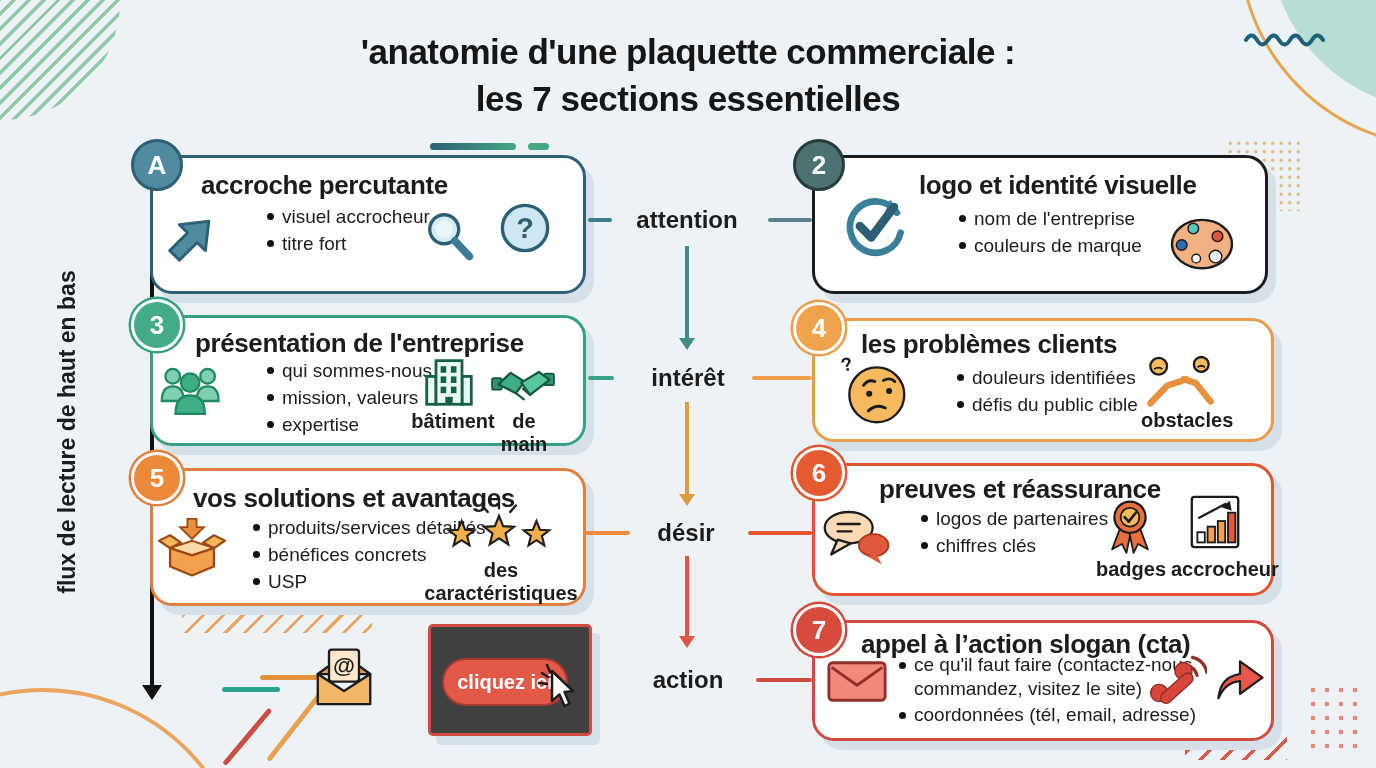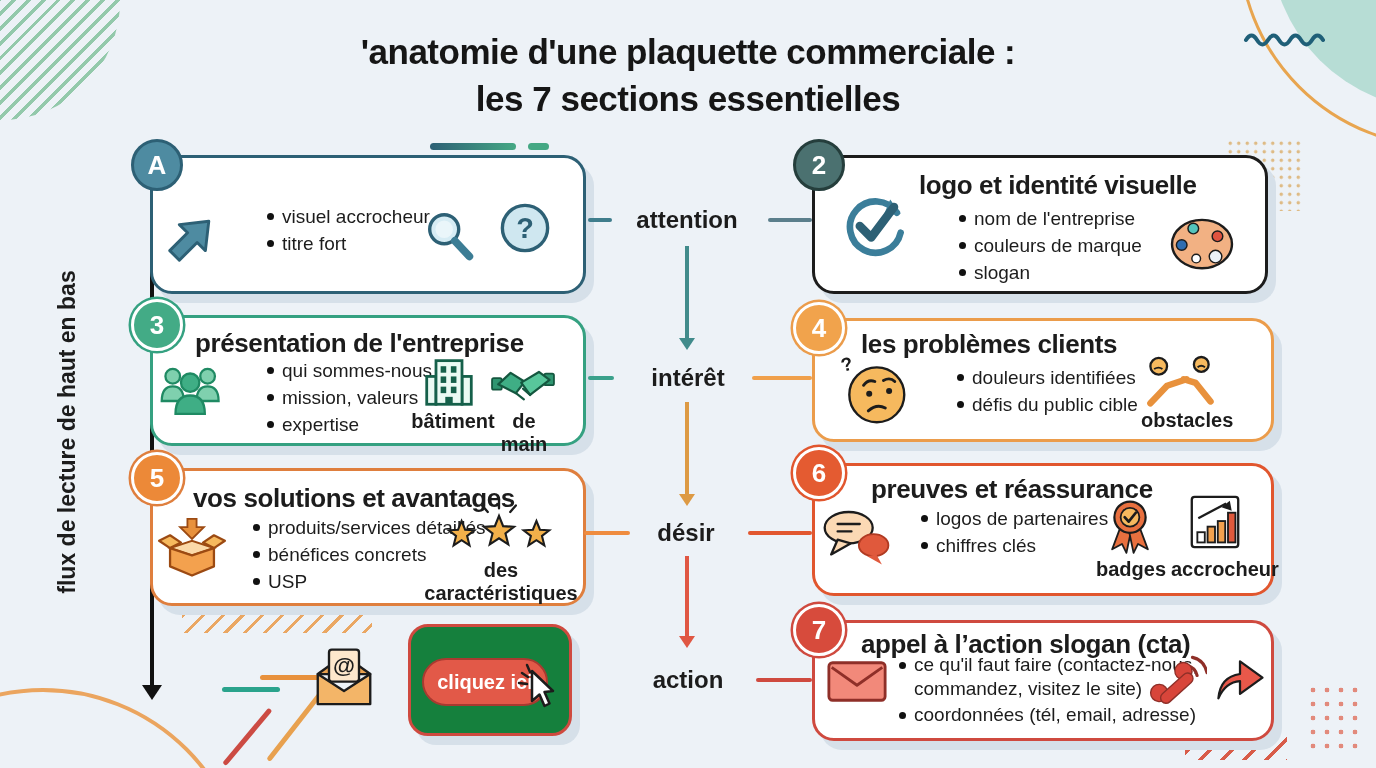--- a/index.html
+++ b/index.html
@@ -68,22 +68,22 @@
   .s7{border-color:#cf4a3f;} .s7 .badge{background:#d74b3c;border:3px solid #fff;box-shadow:0 0 0 2.5px #cf4a3f;}
 
   
   .fword{position:absolute;font-weight:bold;font-size:24px;transform:translate(-50%,-50%);white-space:nowrap;}
   .hline{position:absolute;height:3.5px;border-radius:2px;}
   .varrow{position:absolute;width:3.5px;background:currentColor;}
   .varrow::after{content:"";position:absolute;left:50%;bottom:-12px;transform:translateX(-50%);
     border:8px solid transparent;border-top:12px solid currentColor;border-bottom:0;}
 
   
-  #ctaCard{position:absolute;left:408px;top:624px;width:158px;height:106px;background:#15803d;
-    border:3.5px solid #cf4a3f;border-radius:20px;box-shadow:8px 9px 0 #d6e0e9;}
+  #ctaCard{position:absolute;left:428px;top:624px;width:158px;height:106px;background:#404040;
+    border:3.5px solid #cf4a3f;border-radius:5px;box-shadow:8px 9px 0 #d6e0e9;}
   #ctaPill{position:absolute;left:11px;top:31px;width:122px;height:44px;background:#e25948;
     border:2.5px solid #a83a30;border-radius:24px;color:#fff;font-weight:bold;font-size:20px;
     display:flex;align-items:center;justify-content:center;}
   #ctaCursor{position:absolute;left:104px;top:34px;}
 </style>
 </head>
 <body>
 
 <div id="stage">
 
@@ -108,20 +108,21 @@
   <div id="mainTitle">
     <div>'anatomie d'une plaquette commerciale :</div>
     <div>les 7 sections essentielles</div>
   </div>
 
   <div class="vflow"></div>
   <div class="rotlabel">flux de lecture de haut en bas</div>
 
   <div class="box s1" id="box1">
     <div class="badge">A</div>
+    <div class="btitle" style="left:48px;top:12px">accroche percutante</div>
     <svg class="icon" style="left:4px;top:50px" width="68" height="62" viewBox="0 0 64 64">
       <g transform="rotate(45 32 32)">
           <path d="M32 6 L51 30 H39 V56 H25 V30 H13 Z" fill="#4e8ba1" stroke="#2d6075" stroke-width="3" stroke-linejoin="round"></path>
         </g>
     </svg>
     <ul class="bullets" style="left:112px;top:46px">
       <li>visuel accrocheur</li>
       <li>titre fort</li>
     </ul>
     <svg class="icon" style="left:268px;top:50px" width="58" height="58" viewBox="0 0 60 60">
@@ -139,21 +140,20 @@
     <div class="badge">2</div>
     <svg class="icon" style="left:22px;top:30px" width="76" height="76" viewBox="0 0 80 80">
       <path d="M63 26 A27 27 0 1 0 67 47" fill="none" stroke="#3b7e9a" stroke-width="7" stroke-linecap="round"></path>
       <path d="M56 12 L67 27 L49 29 Z" fill="#3b7e9a"></path>
       <path d="M24 40 L36 52 L60 20" fill="none" stroke="#2d6075" stroke-width="9" stroke-linecap="round" stroke-linejoin="round"></path>
     </svg>
     <div class="btitle" style="left:104px;top:12px">logo et identité visuelle</div>
     <ul class="bullets" style="left:142px;top:48px">
       <li>nom de l'entreprise</li>
       <li>couleurs de marque</li>
-      <li>slogan</li>
     </ul>
     <svg class="icon" style="left:352px;top:58px" width="70" height="58" viewBox="0 0 72 60">
       <ellipse cx="36" cy="29" rx="31" ry="25" fill="#f2b183" stroke="#1c1c1c" stroke-width="2.5"></ellipse>
       <circle cx="27" cy="13" r="5.5" fill="#54c4bc" stroke="#1c1c1c" stroke-width="1.5"></circle>
       <circle cx="52" cy="21" r="5.5" fill="#e05340" stroke="#1c1c1c" stroke-width="1.5"></circle>
       <circle cx="15" cy="30" r="5.5" fill="#2f6db0" stroke="#1c1c1c" stroke-width="1.5"></circle>
       <circle cx="30" cy="44" r="4.5" fill="#ffffff" stroke="#1c1c1c" stroke-width="1.5"></circle>
       <circle cx="50" cy="42" r="6.5" fill="#edf2f7" stroke="#1c1c1c" stroke-width="1.5"></circle>
     </svg>
   </div>
@@ -248,21 +248,21 @@
       <path d="M65 3 v9 M47 9 l6 7 M83 9 l-6 7" stroke="#1c1c1c" stroke-width="2.5" stroke-linecap="round"></path>
       <use href="#star" transform="translate(25 40) scale(0.9)" fill="#f2b04a" stroke="#1c1c1c" stroke-width="2.5"></use>
       <use href="#star" transform="translate(65 37) scale(1.05)" fill="#f2b04a" stroke="#1c1c1c" stroke-width="2.2"></use>
       <use href="#star" transform="translate(105 40) scale(0.9)" fill="#f2b04a" stroke="#1c1c1c" stroke-width="2.5"></use>
     </svg>
     <div class="icap" style="left:268px;top:88px;width:160px">des caractéristiques</div>
   </div>
 
   <div class="box s6" id="box6">
     <div class="badge">6</div>
-    <div class="btitle" style="left:56px;top:8px">preuves et réassurance</div>
+    <div class="btitle" style="left:64px;top:8px">preuves et réassurance</div>
     <svg class="icon" style="left:6px;top:40px" width="72" height="60" viewBox="0 0 78 64">
       <ellipse cx="30" cy="23" rx="26" ry="17" fill="#fbd9b4" stroke="#1c1c1c" stroke-width="2.5"></ellipse>
       <path d="M18 36 L11 52 L32 40 Z" fill="#fbd9b4" stroke="#1c1c1c" stroke-width="2.5" stroke-linejoin="round"></path>
       <path d="M18 19 h24 M18 27 h15" stroke="#1c1c1c" stroke-width="2.5" stroke-linecap="round"></path>
       <ellipse cx="57" cy="42" rx="16" ry="12" fill="#e0593c" stroke="#b03a22" stroke-width="2"></ellipse>
       <path d="M60 52 L66 63 L50 54 Z" fill="#e0593c"></path>
     </svg>
     <ul class="bullets" style="left:104px;top:40px">
       <li>logos de partenaires</li>
       <li>chiffres clés</li>

